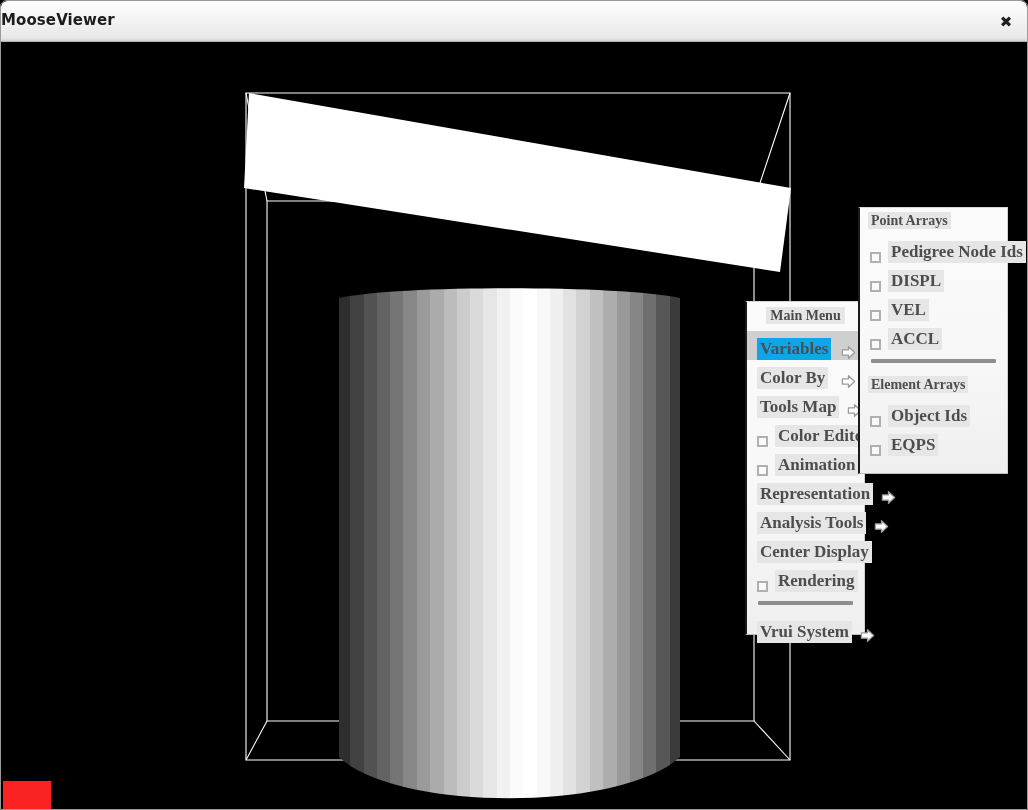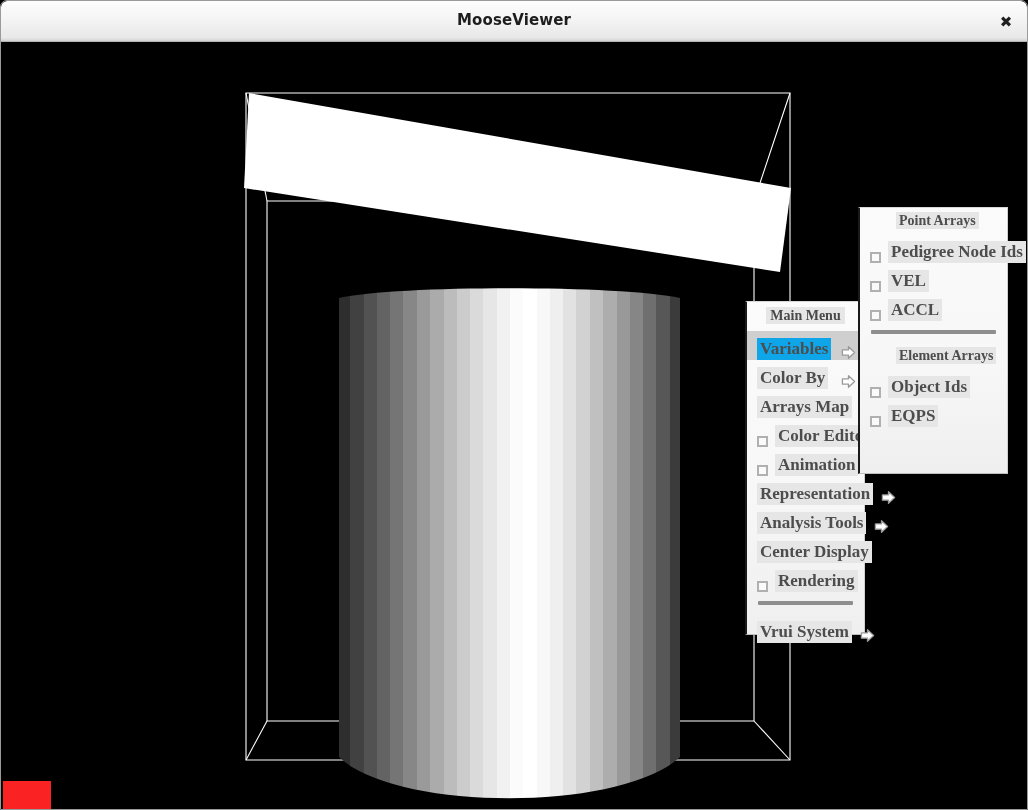--- a/index.html
+++ b/index.html
@@ -35,21 +35,21 @@
     height: 41px;
     background: linear-gradient(to bottom, #fdfdfd 0%, #f4f4f4 45%, #e8e8e8 92%, #d2d2d2 100%);
     border-bottom: 1px solid #b4b4b4;
     box-sizing: border-box;
     border-radius: 6px 6px 0 0;
   }
   #title-text {
     position: absolute;
     left: 0; right: 0;
     top: 10px;
-    text-align: center;
+    text-align: left;
     font-family: "DejaVu Sans", "Liberation Sans", sans-serif;
     font-size: 15px;
     font-weight: bold;
     color: #1d1d1d;
     letter-spacing: 0.1px;
   }
   #close-button {
     position: absolute;
     right: 9px;
     top: 9px;
@@ -148,21 +148,20 @@
     margin: 9px 11px 9px 11px;
     border-radius: 1px;
   }
 
   .vrui-section {
     font-size: 14px;
     font-weight: bold;
     color: #4d4d4d;
     padding: 5px 0 5px 8px;
     user-select: none;
-    margin-left: 28px;
   }
   .vrui-section span { background: #e6e6e6; padding: 1px 3px; }
 
   
   #main-menu {
     left: 744px;
     top: 300px;
     width: 120px;
     height: 334px;
   }
@@ -294,21 +293,21 @@
           </svg>
         </div>
         <div class="vrui-item">
           <span class="lbl">Color By</span>
           <div class="spacer"></div>
           <svg class="cascade-arrow" viewBox="0 0 16 16">
             <path d="M1.5,5.2 L8,5.2 L8,1.8 L14.5,8 L8,14.2 L8,10.8 L1.5,10.8 Z" fill="#ffffff" stroke="#9a9a9a" stroke-width="1.4" stroke-linejoin="round"></path>
           </svg>
         </div>
         <div class="vrui-item">
-          <span class="lbl">Arrays Map</span>
+          <span class="lbl">Tools Map</span>
           <div class="spacer"></div>
           <svg class="cascade-arrow" viewBox="0 0 16 16">
             <path d="M1.5,5.2 L8,5.2 L8,1.8 L14.5,8 L8,14.2 L8,10.8 L1.5,10.8 Z" fill="#ffffff" stroke="#9a9a9a" stroke-width="1.4" stroke-linejoin="round"></path>
           </svg>
         </div>
         <div class="vrui-item">
           <div class="checkbox"></div>
           <span class="lbl">Color Editor</span>
           <div class="spacer"></div>
         </div>
@@ -353,20 +352,24 @@
 
   <div class="vrui-panel" id="variables-submenu">
     <div id="variables-submenu-body">
         <div class="vrui-section"><span>Point Arrays</span></div>
         <div class="vrui-item">
           <div class="checkbox"></div>
           <span class="lbl">Pedigree Node Ids</span>
         </div>
         <div class="vrui-item">
           <div class="checkbox"></div>
+          <span class="lbl">DISPL</span>
+        </div>
+        <div class="vrui-item">
+          <div class="checkbox"></div>
           <span class="lbl">VEL</span>
         </div>
         <div class="vrui-item">
           <div class="checkbox"></div>
           <span class="lbl">ACCL</span>
         </div>
         <div class="vrui-sep"></div>
         <div class="vrui-section"><span>Element Arrays</span></div>
         <div class="vrui-item">
           <div class="checkbox"></div>

